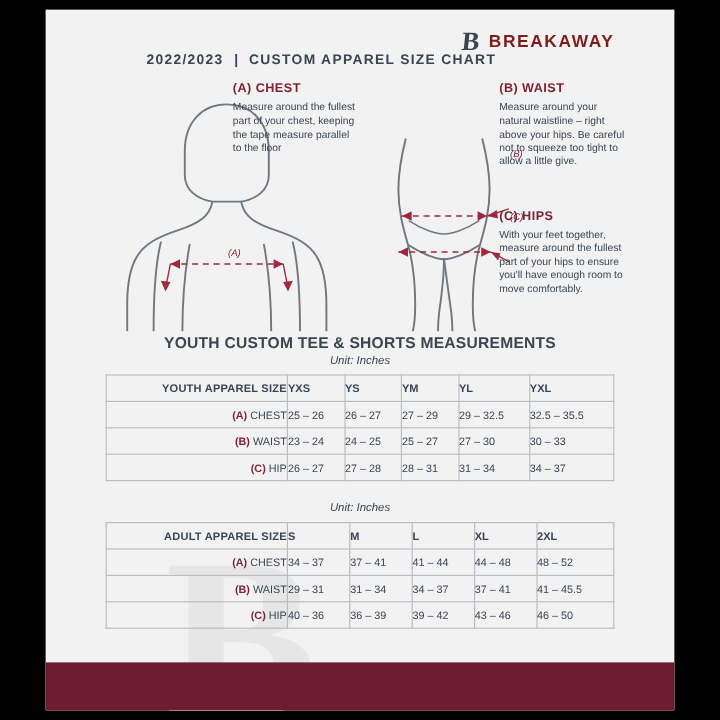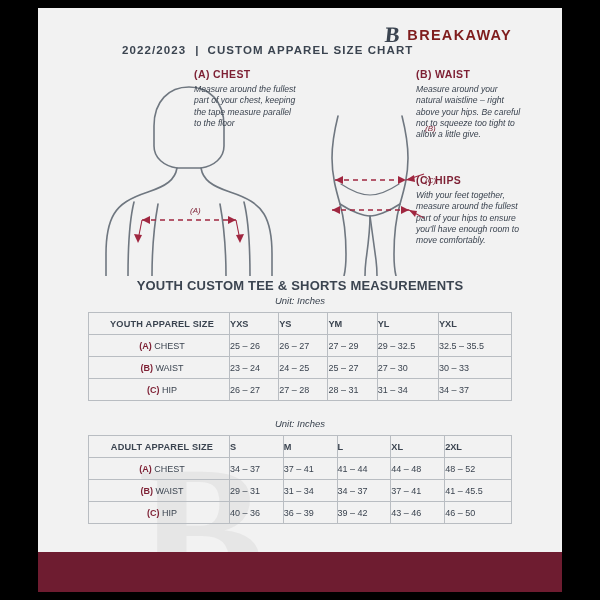--- a/index.html
+++ b/index.html
@@ -100,21 +100,20 @@
   .note-title {
     color: #7d1f33;
     font-size: 10.5px;
     font-weight: bold;
     letter-spacing: .4px;
     margin-bottom: 4px;
   }
   .note-body {
     color: #3b4450;
     font-size: 8.6px;
-    font-style: italic;
     line-height: 1.32;
   }
   .note-a { left: 156px; top: 14px; width: 104px; }
   .note-b { left: 378px; top: 14px; width: 110px; }
   .note-c { left: 378px; top: 120px; width: 110px; }
 
   .tag {
     position: absolute;
     color: #7d1f33;
     font-size: 8px;
@@ -153,22 +152,22 @@
     font-size: 9px;
     color: #3b4450;
     text-align: left;
     padding: 0;
   }
   th {
     font-weight: bold;
     font-size: 9.2px;
   }
   th.rowhead, td.rowhead {
-    text-align: center;
-    padding-left: 6px;
+    text-align: right;
+    padding-left: 16px;
     width: 134px;
     font-weight: normal;
   }
   th.rowhead { font-weight: bold; letter-spacing: .2px; }
   td.rowhead .lbl { color: #7d1f33; font-weight: bold; }
   td.rowhead .txt { color: #3b4450; }
 
   
   .footer {
     position: absolute;

